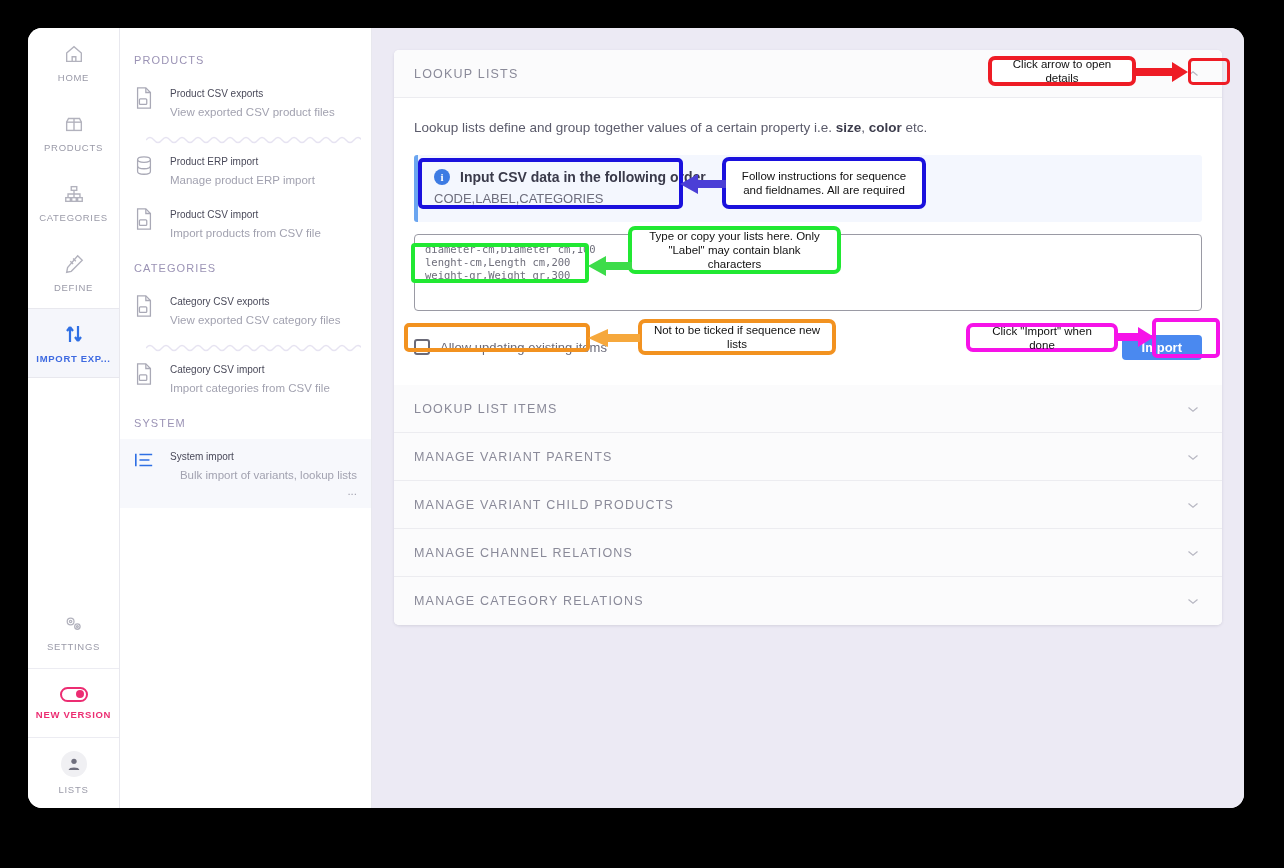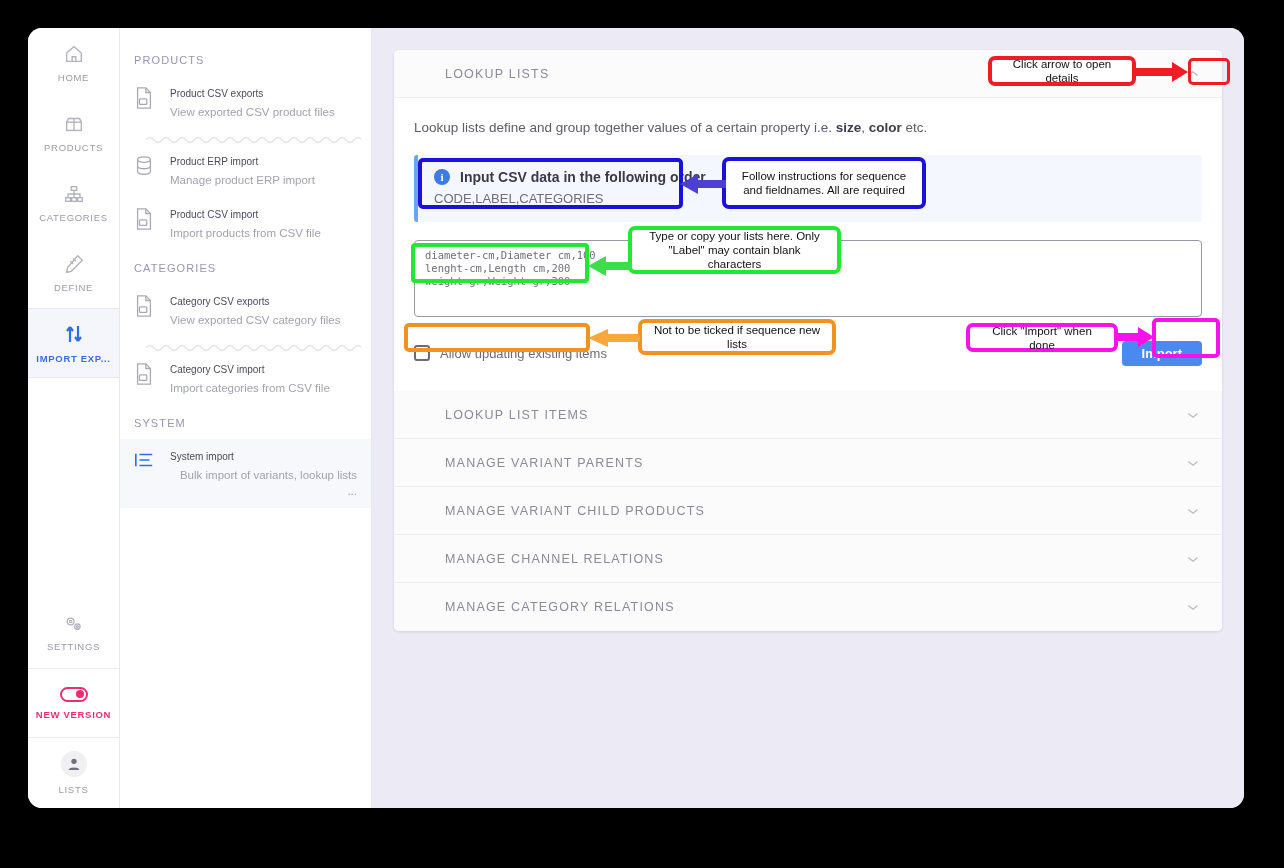--- a/index.html
+++ b/index.html
@@ -99,21 +99,20 @@
     height: 48px; display: flex; align-items: center;
     justify-content: space-between;
     padding: 0 20px;
     background: #fbfbfc;
     border-bottom: 1px solid #ececf0;
     cursor: pointer;
   }
   .acc-title {
     font-size: 12.5px; letter-spacing: 1.2px;
     color: #8a8a99;
-    margin-left: 31px;
   }
   .chev { stroke: #b7b7c2; stroke-width: 1.6; fill: none; }
   .acc-body { padding: 22px 20px 18px 20px; background: #fff; }
   .lead-text { font-size: 13.5px; color: #5b5b6b; }
   .lead-text b { color: #3c3c4c; }
 
   .info-box {
     margin-top: 20px;
     background: #f4f7fe;
     border-left: 4px solid #6aa5f0;
@@ -125,21 +124,21 @@
   .info-dot {
     width: 16px; height: 16px; border-radius: 50%;
     background: #3d7be3; color: #fff; font-size: 11px; font-weight: bold;
     display:flex;align-items:center;justify-content:center;
     font-family: "Liberation Serif", serif;
   }
   .info-title { font-size: 14px; font-weight: 700; color: #3a3a4a; }
   .info-sub { font-size: 13px; color: #6d6d7c; margin-top: 6px; margin-left: 0px;}
 
   .csv-area {
-    margin-top: 18px;
+    margin-top: 12px;
     border: 1px solid #9a9aa4;
     border-radius: 4px;
     height: 77px;
     background: #fff;
     padding: 8px 10px;
     font-family: "DejaVu Sans Mono", monospace;
     font-size: 10.5px; line-height: 13px; color: #6e6e7b;
     white-space: pre; overflow: hidden;
   }
 

